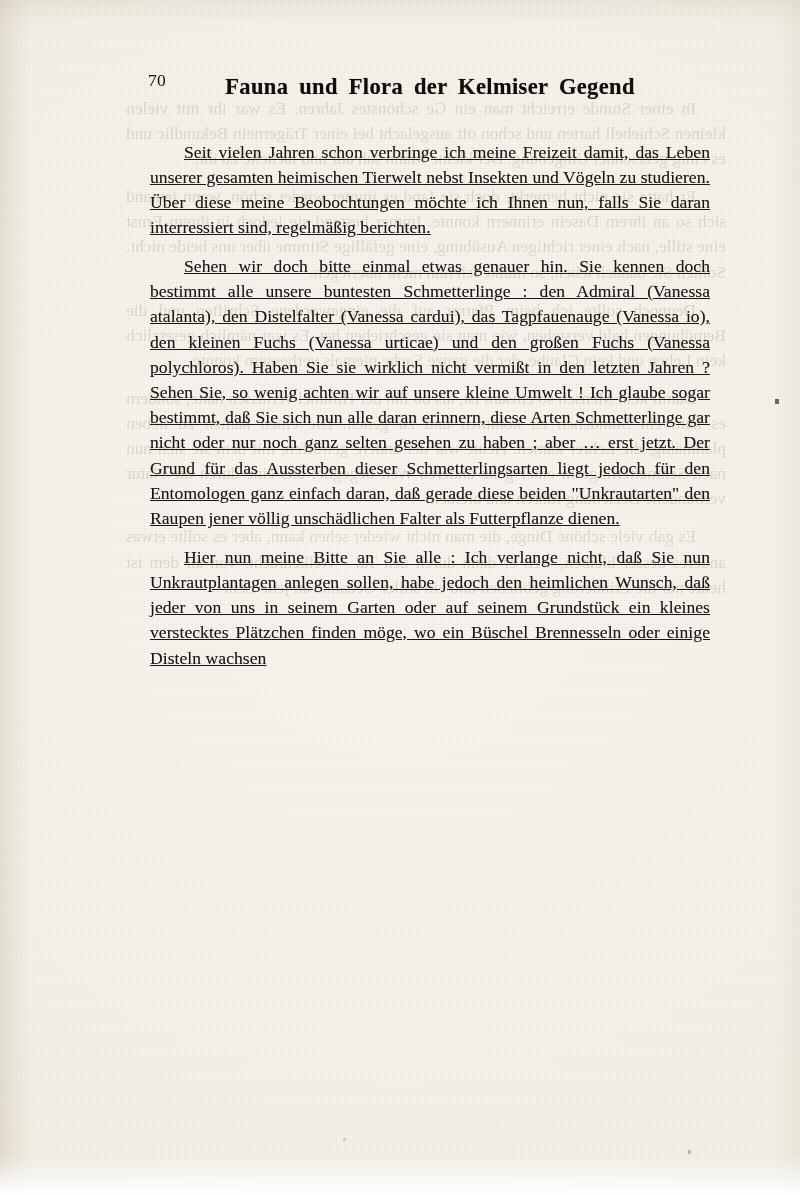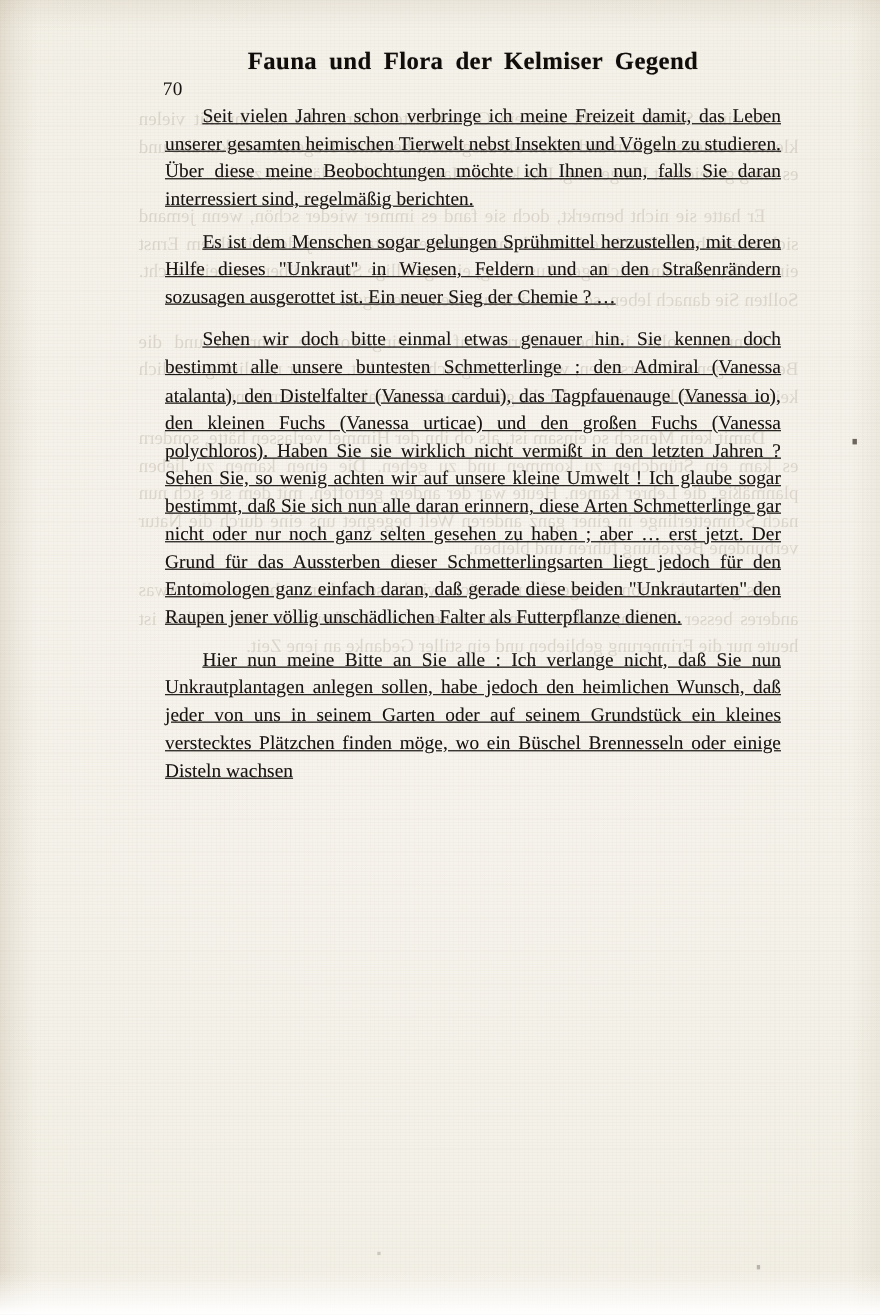--- a/index.html
+++ b/index.html
@@ -93,22 +93,22 @@
     position: absolute;
     left: -2px;
     top: 72px;
     font-size: 17.5px;
     line-height: 1;
     letter-spacing: 0.2px;
     color: #17120f;
   }
 
   .doc-title {
-    margin: 0;
-    padding-top: 44px;
+    margin: 16px;
+    padding-top: 59px;
     text-align: center;
     font-size: 22.5px;
     font-weight: bold;
     letter-spacing: 0.35px;
     word-spacing: 5px;
     line-height: 1.1;
     color: #100c0a;
     text-shadow: 0 0 0.7px rgba(25,18,14,0.5);
   }
 
@@ -192,21 +192,20 @@
 
   <div id="content">
 
     <div class="folio">70</div>
 
     <h1 class="doc-title">Fauna und Flora der Kelmiser Gegend</h1>
 
 
     <div class="body-block">
       <p>Seit vielen Jahren schon verbringe ich meine Freizeit damit, das Leben unserer gesamten heimischen Tierwelt nebst Insekten und Vögeln zu studieren. Über diese meine Beobochtungen möchte ich Ihnen nun, falls Sie daran interressiert sind, regelmäßig berichten.</p>
-      <p>Es ist dem Menschen sogar gelungen Sprühmittel herzustellen, mit deren Hilfe dieses "Unkraut" in Wiesen, Feldern und an den Straßenrändern sozusagen ausgerottet ist. Ein neuer Sieg der Chemie ? …</p>
       <p>Sehen wir doch bitte einmal etwas genauer hin. Sie kennen doch bestimmt alle unsere buntesten Schmetterlinge : den Admiral (Vanessa atalanta), den Distelfalter (Vanessa cardui), das Tagpfauenauge (Vanessa io), den kleinen Fuchs (Vanessa urticae) und den großen Fuchs (Vanessa polychloros). Haben Sie sie wirklich nicht vermißt in den letzten Jahren ? Sehen Sie, so wenig achten wir auf unsere kleine Umwelt ! Ich glaube sogar bestimmt, daß Sie sich nun alle daran erinnern, diese Arten Schmetterlinge gar nicht oder nur noch ganz selten gesehen zu haben ; aber … erst jetzt. Der Grund für das Aussterben dieser Schmetterlingsarten liegt jedoch für den Entomologen ganz einfach daran, daß gerade diese beiden "Unkrautarten" den Raupen jener völlig unschädlichen Falter als Futterpflanze dienen.</p>
       <p>Hier nun meine Bitte an Sie alle : Ich verlange nicht, daß Sie nun Unkrautplantagen anlegen sollen, habe jedoch den heimlichen Wunsch, daß jeder von uns in seinem Garten oder auf seinem Grundstück ein kleines verstecktes Plätzchen finden möge, wo ein Büschel Brennesseln oder einige Disteln wachsen</p>
     </div>
 
   </div>
 
   <div class="speck" id="speck-right-margin"></div>
   <div class="speck" id="speck-low-right"></div>
   <div class="speck" id="speck-low-center"></div>
 

